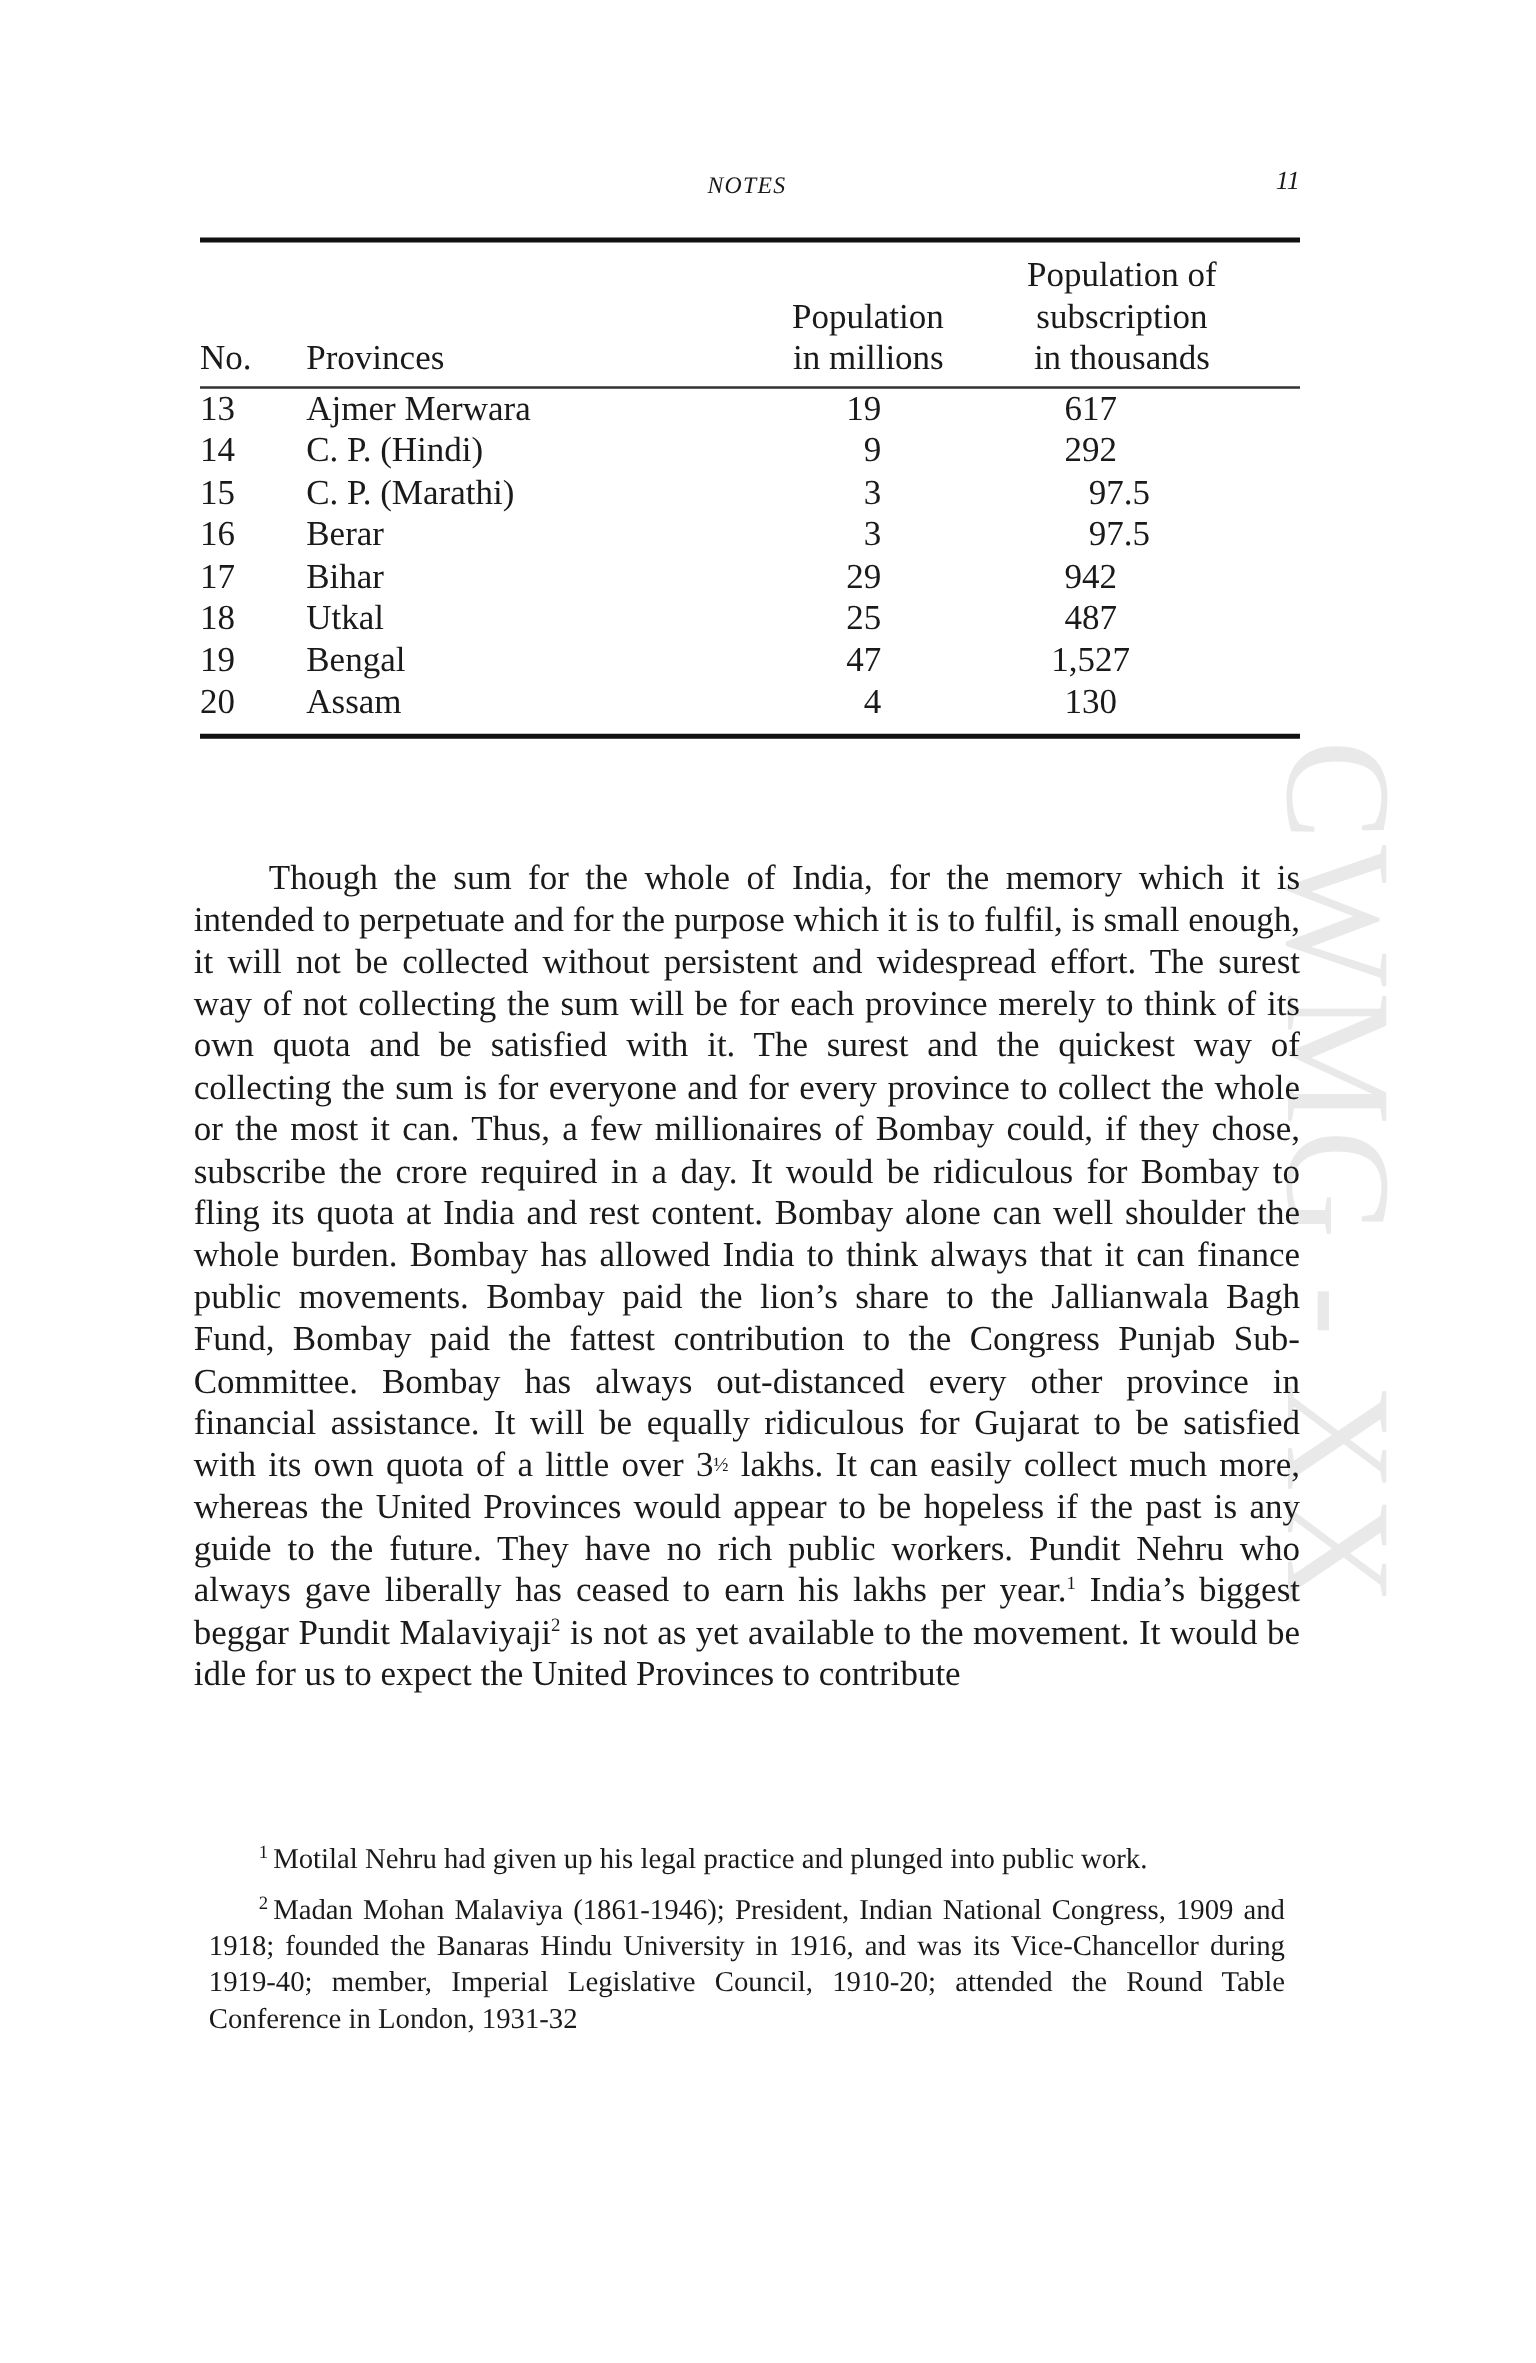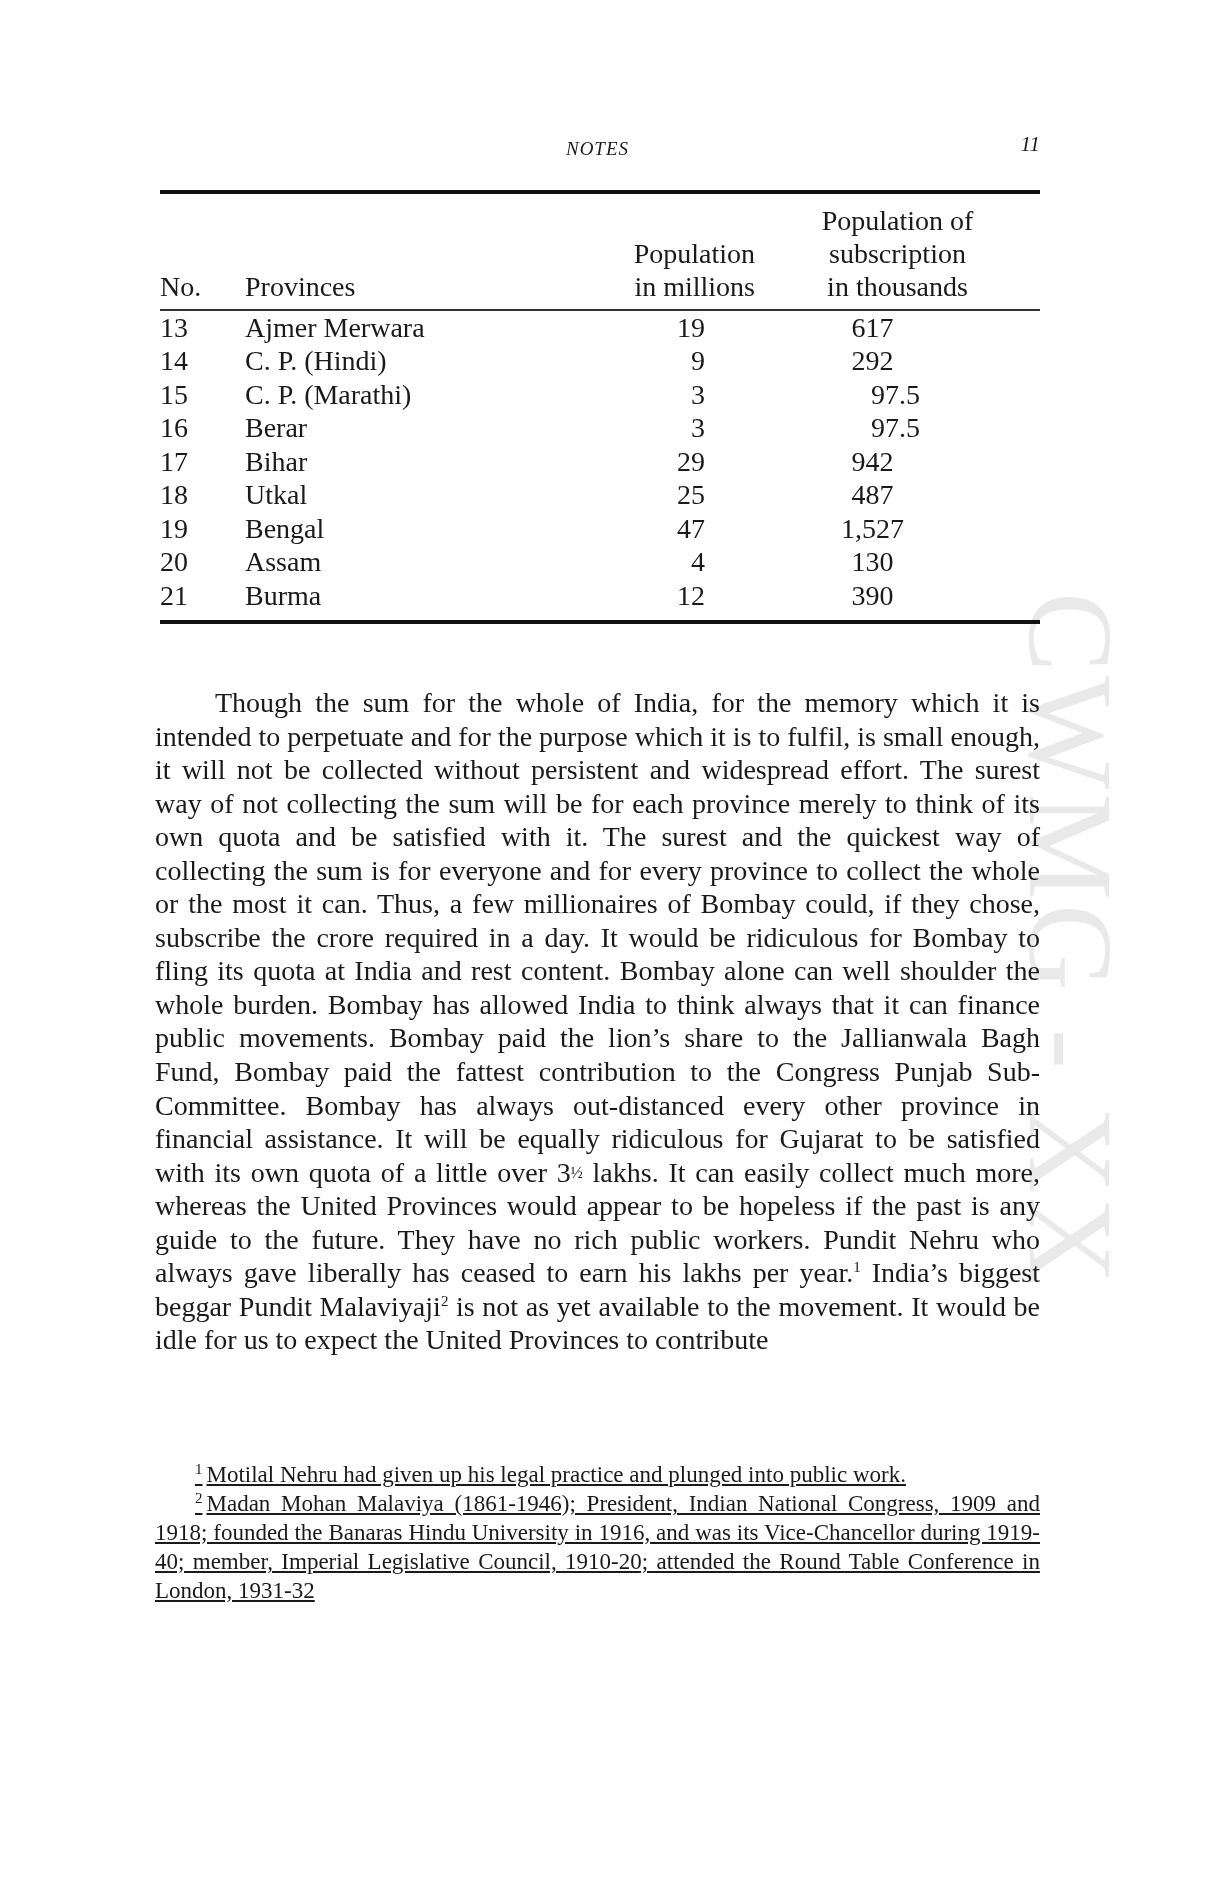--- a/index.html
+++ b/index.html
@@ -98,22 +98,21 @@
       position: absolute;
       left: 155px;
       top: 1460px;
       width: 885px;
       font-size: 23px;
       line-height: 29px;
     }
     .footnote {
       text-align: justify;
       text-indent: 40px;
-      margin: 0;
-      text-decoration: underline;
+      margin: 12px;
     }
     .footnote sup { font-size: 15px; vertical-align: 8px; line-height: 0; margin-right: 4px; }
 
     .watermark {
       position: absolute;
       left: 1010px;
       top: 530px;
       width: 120px;
       height: 820px;
       pointer-events: none;
@@ -208,26 +207,20 @@
         <td class="c-prov">Bengal</td>
         <td class="c-pop">47</td>
         <td class="c-sub">1,527</td>
       </tr>
       <tr>
         <td class="c-no">20</td>
         <td class="c-prov">Assam</td>
         <td class="c-pop">4</td>
         <td class="c-sub">130</td>
       </tr>
-      <tr>
-        <td class="c-no">21</td>
-        <td class="c-prov">Burma</td>
-        <td class="c-pop">12</td>
-        <td class="c-sub">390</td>
-      </tr>
     </tbody>
   </table>
   <div class="table-spacer-bot"></div>
   <div class="rule-thick"></div>
 </div>
 
 <div class="body-text"><span>Though the sum for the whole of India, for the memory which it is intended to perpetuate and for the purpose which it is to fulfil, is small enough, it will not be collected without persistent and widespread effort. The surest way of not collecting the sum will be for each province merely to think of its own quota and be satisfied with it. The surest and the quickest way of collecting the sum is for everyone and for every province to collect the whole or the most it can. Thus, a few millionaires of Bombay could, if they chose, subscribe the crore required in a day. It would be ridiculous for Bombay to fling its quota at India and rest content. Bombay alone can well shoulder the whole burden. Bombay has allowed India to think always that it can finance public move­ments. Bombay paid the lion’s share to the Jallianwala Bagh Fund, Bombay paid the fattest contribution to the Congress Punjab Sub-Committee. Bombay has always out-distanced every other pro­vince in financial assistance. It will be equally ridiculous for Gujarat to be satisfied with its own quota of a little over 3</span><span class="frac-inline">½</span><span> lakhs. It can easily collect much more, whereas the United Provinces would appear to be hopeless if the past is any guide to the future. They have no rich public workers. Pundit Nehru who always gave liberally has ceased to earn his lakhs per year.</span><sup class="fn">1</sup><span> India’s biggest beggar Pundit Malaviyaji</span><sup class="fn">2</sup><span> is not as yet available to the movement. It would be idle for us to expect the United Provinces to contribute</span></div>
 
 <div class="footnotes">
   <p class="footnote"><sup>1</sup><span>Motilal Nehru had given up his legal practice and plunged into public work.</span></p>

